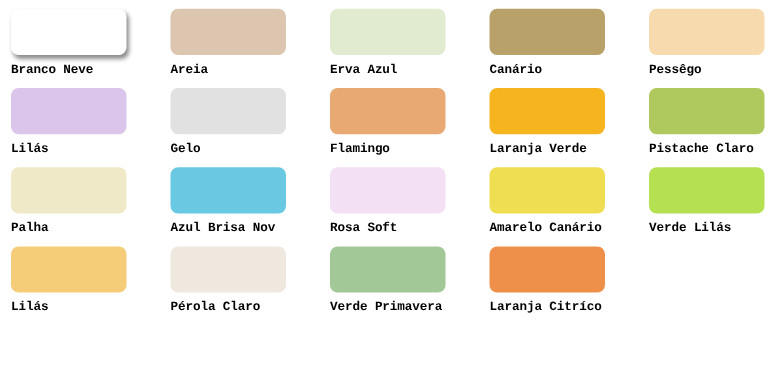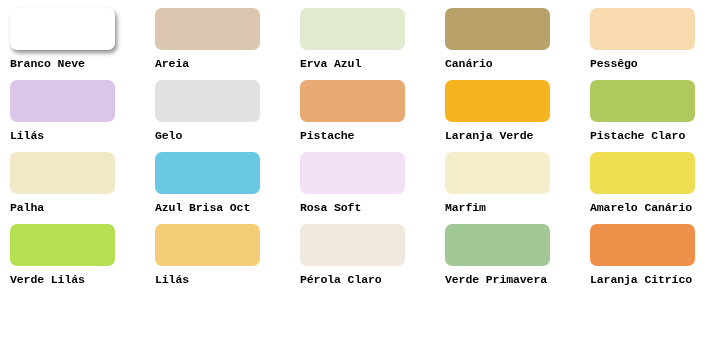--- a/index.html
+++ b/index.html
@@ -72,45 +72,41 @@
     <div class="swatch-cell">
       <div class="swatch-chip" style="background: rgb(220, 197, 234);"></div>
       <div class="swatch-label">Lilás</div>
     </div>
     <div class="swatch-cell">
       <div class="swatch-chip" style="background: rgb(225, 225, 225);"></div>
       <div class="swatch-label">Gelo</div>
     </div>
     <div class="swatch-cell">
       <div class="swatch-chip" style="background: rgb(232, 169, 114);"></div>
-      <div class="swatch-label">Pistache</div>
+      <div class="swatch-label">Flamingo</div>
     </div>
     <div class="swatch-cell">
       <div class="swatch-chip" style="background: rgb(246, 180, 30);"></div>
       <div class="swatch-label">Laranja Verde</div>
     </div>
     <div class="swatch-cell">
       <div class="swatch-chip" style="background: rgb(175, 201, 95);"></div>
       <div class="swatch-label">Pistache Claro</div>
     </div>
     <div class="swatch-cell">
       <div class="swatch-chip" style="background: rgb(240, 233, 200);"></div>
       <div class="swatch-label">Palha</div>
     </div>
     <div class="swatch-cell">
       <div class="swatch-chip" style="background: rgb(105, 200, 226);"></div>
-      <div class="swatch-label">Azul Brisa Oct</div>
+      <div class="swatch-label">Azul Brisa Nov</div>
     </div>
     <div class="swatch-cell">
       <div class="swatch-chip" style="background: rgb(243, 224, 244);"></div>
       <div class="swatch-label">Rosa Soft</div>
-    </div>
-    <div class="swatch-cell">
-      <div class="swatch-chip" style="background: rgb(245, 238, 203);"></div>
-      <div class="swatch-label">Marfim</div>
     </div>
     <div class="swatch-cell">
       <div class="swatch-chip" style="background: rgb(239, 222, 82);"></div>
       <div class="swatch-label">Amarelo Canário</div>
     </div>
     <div class="swatch-cell">
       <div class="swatch-chip" style="background: rgb(181, 224, 82);"></div>
       <div class="swatch-label">Verde Lilás</div>
     </div>
     <div class="swatch-cell">

